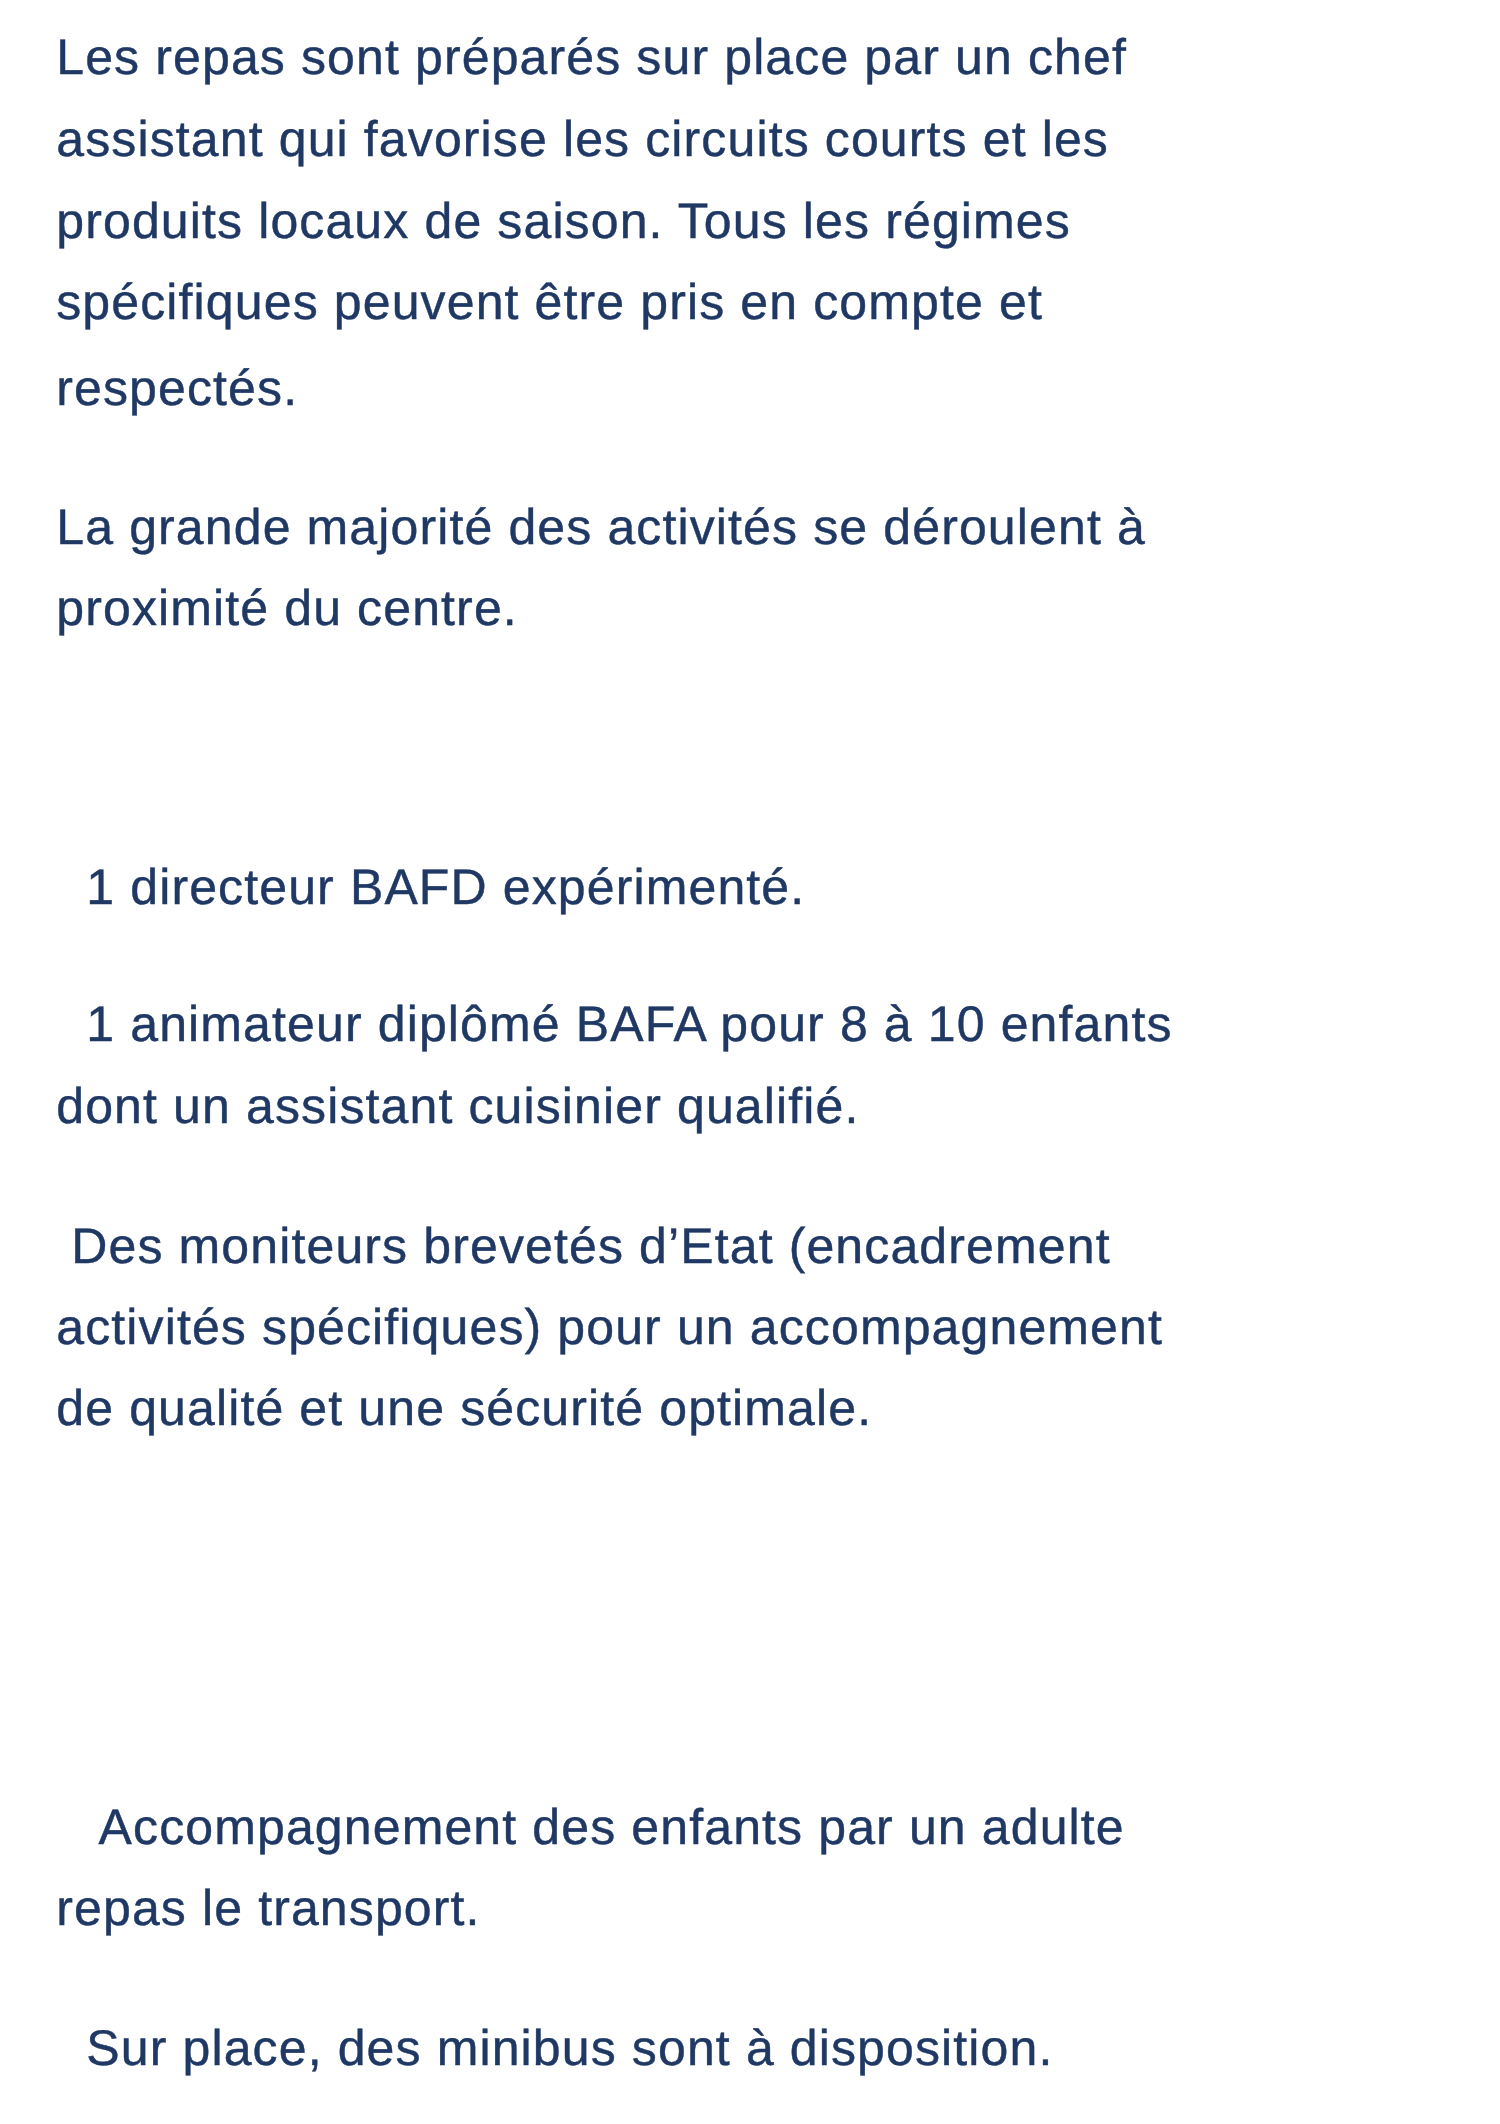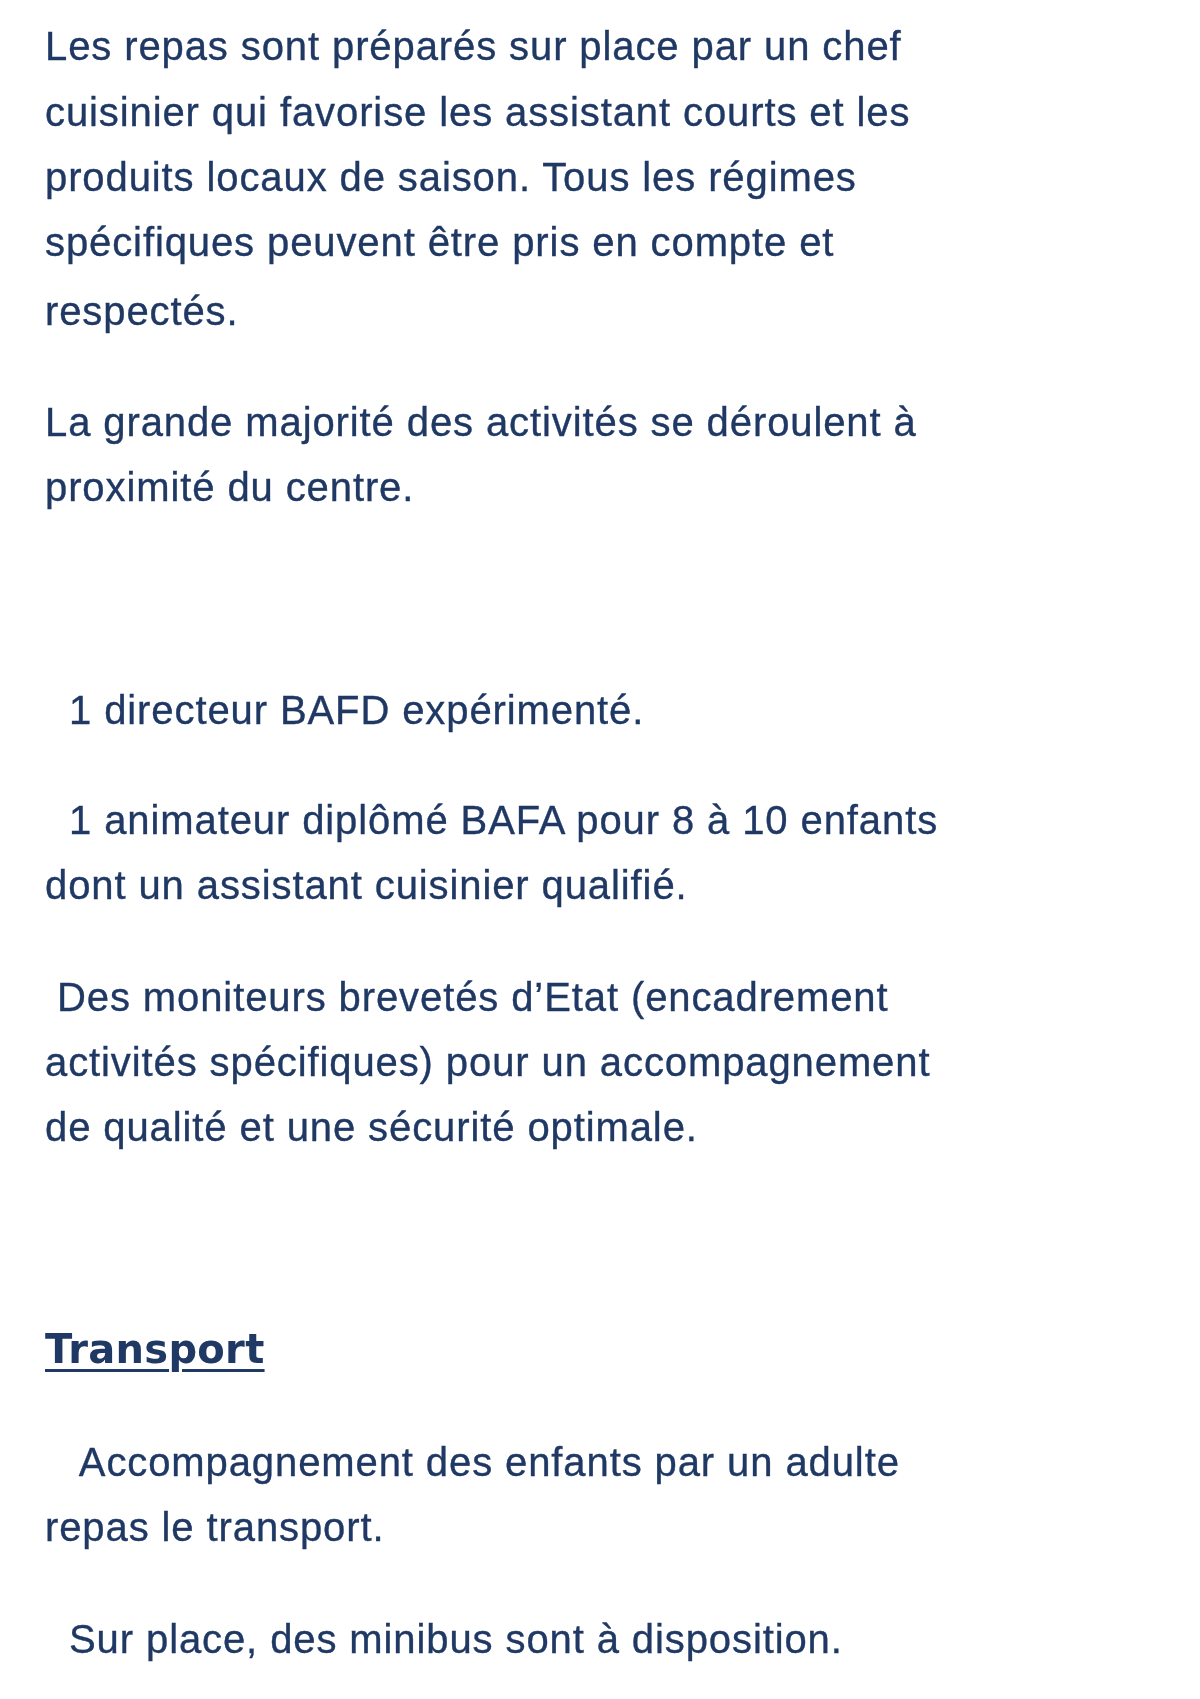--- a/index.html
+++ b/index.html
@@ -35,21 +35,21 @@
       white-space: pre;
     }
   </style>
 </head>
 <body>
 
 <div class="doc">
 
   <div>
     <div class="line" style="top:22px;">Les repas sont préparés sur place par un chef</div>
-    <div class="line" style="top:88px;">cuisinier qui favorise les assistant courts et les</div>
+    <div class="line" style="top:88px;">assistant qui favorise les circuits courts et les</div>
     <div class="line" style="top:153px;">produits locaux de saison. Tous les régimes</div>
     <div class="line" style="top:218px;">spécifiques peuvent être pris en compte et</div>
     <div class="line" style="top:287px;text-align:center;">respectés.</div>
   </div>
 
   <div>
     <div class="line" style="top:398px;">La grande majorité des activités se déroulent à</div>
     <div class="line" style="top:463px;">proximité du centre.</div>
   </div>
 
@@ -62,21 +62,20 @@
     <div class="line" style="top:796px;">  1 animateur diplômé BAFA pour 8 à 10 enfants</div>
     <div class="line" style="top:861px;">dont un assistant cuisinier qualifié.</div>
   </div>
 
   <div>
     <div class="line" style="top:973px;"> Des moniteurs brevetés d’Etat (encadrement</div>
     <div class="line" style="top:1038px;">activités spécifiques) pour un accompagnement</div>
     <div class="line" style="top:1103px;">de qualité et une sécurité optimale.</div>
   </div>
 
-  <div class="heading" style="top:1325px;">Transport</div>
 
   <div>
     <div class="line" style="top:1438px;">   Accompagnement des enfants par un adulte</div>
     <div class="line" style="top:1503px;">repas le transport.</div>
   </div>
 
   <div>
     <div class="line" style="top:1615px;">  Sur place, des minibus sont à disposition.</div>
   </div>
 

